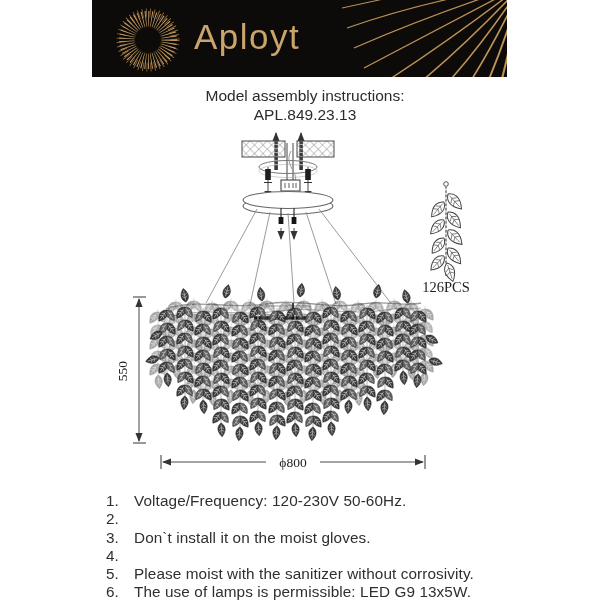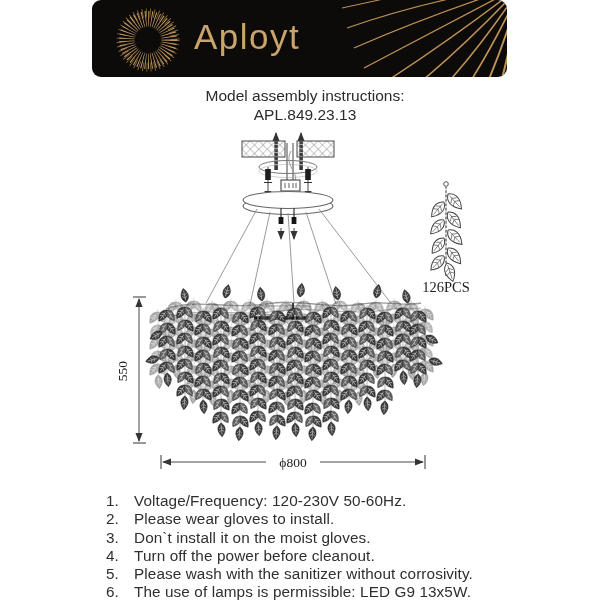--- a/index.html
+++ b/index.html
@@ -2,21 +2,21 @@
 <html><head>
 <meta charset="utf-8">
 <style>
   html,body{margin:0;padding:0;}
   body{
     width:600px;height:600px;position:relative;background:#ffffff;
     font-family:"Liberation Sans", sans-serif;overflow:hidden;
   }
   .banner{
     position:absolute;left:92px;top:0;width:415px;height:77px;
-    background:#0d0b09;overflow:hidden;border-radius:9px;
+    background:#0d0b09;overflow:hidden;
   }
   .banner svg{position:absolute;left:0;top:0;}
   .brand{
     position:absolute;left:102px;top:17px;
     font-size:35px;font-weight:400;letter-spacing:1.5px;
     color:#c9a46d;line-height:40px;
   }
   .header{
     position:absolute;left:5px;top:86px;width:600px;text-align:center;
     font-size:15.5px;line-height:19px;color:#2b2b2b;font-weight:500;
@@ -266,31 +266,29 @@
   </g>
 </svg>
 
 <div class="instructions">
   <div class="inst-row">
     <span class="inst-num">1.</span>
     <span class="inst-text">Voltage/Frequency: 120-230V 50-60Hz.</span>
   </div>
   <div class="inst-row">
     <span class="inst-num">2.</span>
-    <span class="inst-text">Please wear gloves to install.</span>
   </div>
   <div class="inst-row">
     <span class="inst-num">3.</span>
     <span class="inst-text">Don`t install it on the moist gloves.</span>
   </div>
   <div class="inst-row">
     <span class="inst-num">4.</span>
-    <span class="inst-text">Turn off the power before cleanout.</span>
   </div>
   <div class="inst-row">
     <span class="inst-num">5.</span>
-    <span class="inst-text">Please wash with the sanitizer without corrosivity.</span>
+    <span class="inst-text">Please moist with the sanitizer without corrosivity.</span>
   </div>
   <div class="inst-row">
     <span class="inst-num">6.</span>
     <span class="inst-text">The use of lamps is permissible: LED G9 13x5W.</span>
   </div>
 </div>
 
 </body></html>

